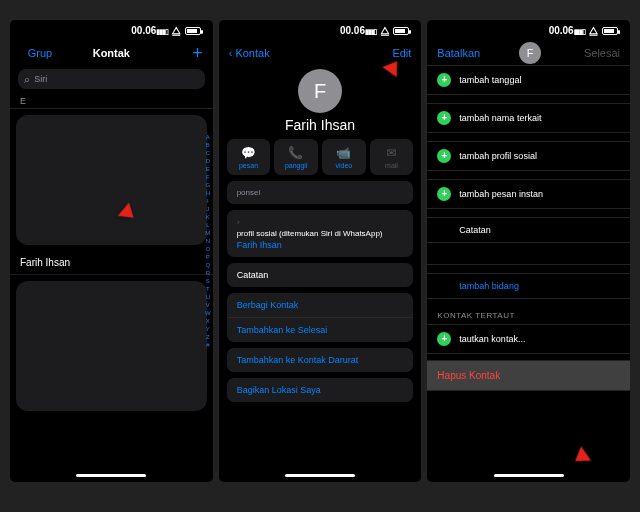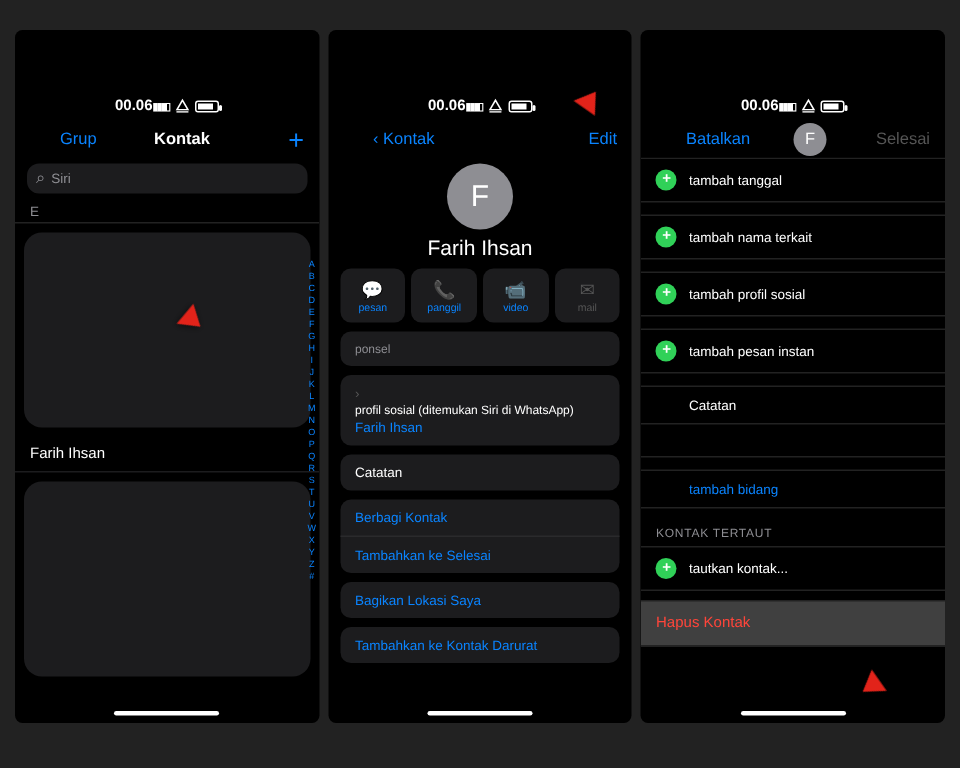--- a/index.html
+++ b/index.html
@@ -20,46 +20,45 @@
     overflow: hidden;
     position: relative;
     font-size: 9px;
     display: flex;
     flex-direction: column;
   }
   .status-bar {
     height: 21px;
     display: flex;
     align-items: center;
-    justify-content: center;
+    justify-content: flex-end;
     padding: 0 12px;
     font-size: 10px;
     font-weight: 600;
-    margin-top: 40px;
   }
   .status-right { display:flex; gap:4px; align-items:center;}
   .sig, .wifi, .batt {
     display:inline-block;
   }
   .sig::before{content:"▮▮▮▯"; font-size:7px; letter-spacing:-1px;}
   .wifi::before{content:"⧋"; font-size:10px;}
   .batt{ width:16px; height:8px; border:1px solid #fff; border-radius:2px; position:relative;}
   .batt::after{content:""; position:absolute; right:-3px; top:2px; width:2px; height:4px; background:#fff; border-radius:1px;}
   .batt::before{content:""; position:absolute; left:1px; top:1px; width:10px; height:4px; background:#fff;}
 
   .nav {
     height: 24px;
     display: flex;
     align-items: center;
     justify-content: space-between;
     padding: 0 10px;
     font-size: 11px;
   }
   .nav-left, .nav-right { color:#0a84ff; min-width:40px;}
-  .nav-left { text-align:left;margin-left:20px;}
+  .nav-left { text-align:center;}
   .nav-right { text-align:right;}
   .nav-title { font-weight:600; font-size:11px; color:#fff; }
   .disabled { color:#555; }
 
   .content { flex:1; position:relative; overflow:hidden; }
 
   
   .searchbox {
     margin: 4px 8px;
     background:#1c1c1e;
@@ -269,25 +268,25 @@
         <span class="sub">Farih Ihsan</span>
       </div>
     </div>
     <div class="block">
       <div class="row white">Catatan</div>
     </div>
     <div class="block" id="links1">
         <div class="row">Berbagi Kontak</div>
         <div class="row">Tambahkan ke Selesai</div>
       </div>
+    <div class="block" id="links2">
+        <div class="row">Tambahkan ke Kontak Darurat</div>
+      </div>
     <div class="block" id="links3">
         <div class="row">Bagikan Lokasi Saya</div>
-      </div>
-    <div class="block" id="links2">
-        <div class="row">Tambahkan ke Kontak Darurat</div>
       </div>
   </div>
   <div class="homebar"></div>
 </div>
 
 <div class="phone">
   <div class="status-bar">
     <span>00.06</span>
     <span class="status-right">
       <span class="sig"></span>

